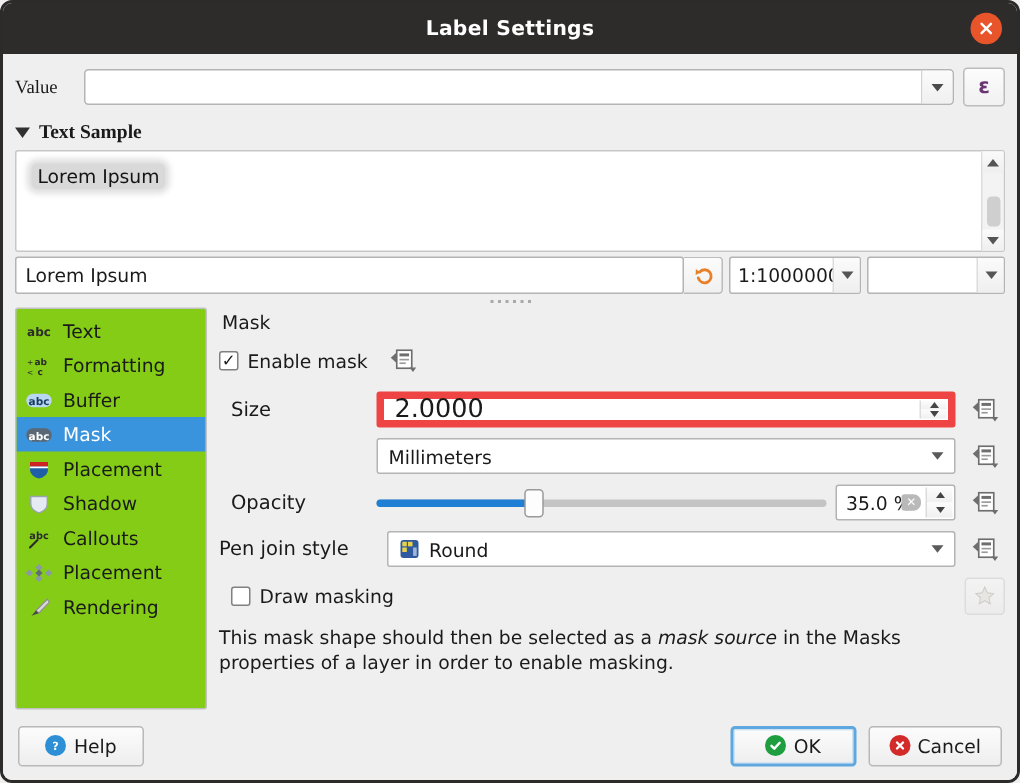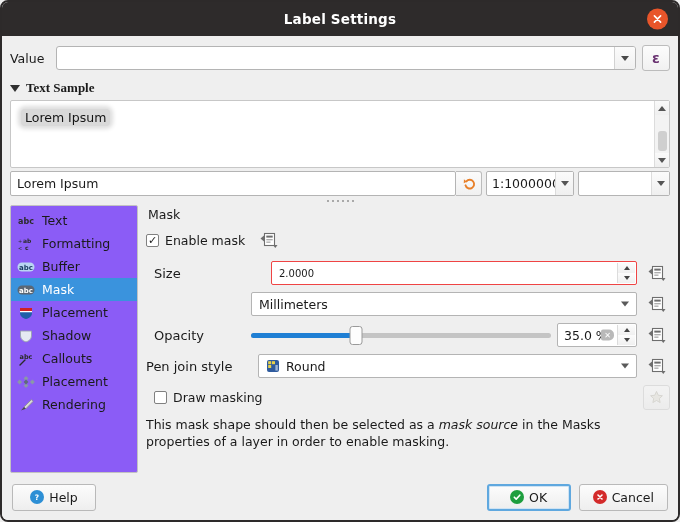--- a/index.html
+++ b/index.html
@@ -69,20 +69,21 @@
   
   .value-row {
     display: flex;
     align-items: center;
     gap: 6px;
     padding-top: 9px;
   }
   .value-label {
     font-size: 12.5px;
     min-width: 40px;
+    font-family: Liberation Serif, serif;
   }
   .combo {
     flex: 1;
     height: 24px;
     box-sizing: border-box;
     background: #ffffff;
     border: 1px solid #b4b4b4;
     border-radius: 3px;
     display: flex;
     align-items: center;
@@ -297,21 +298,21 @@
   }
 
   
   .main-split {
     display: flex;
     gap: 8px;
     height: 268px;
   }
   .sidebar {
     width: 128px;
-    background: #8b5cf6;
+    background: #84cc16;
     border: 1px solid #c2c2c2;
     border-radius: 2px;
     box-sizing: border-box;
     padding: 3px 0;
     overflow: hidden;
   }
   .side-item {
     display: flex;
     align-items: center;
     gap: 7px;
@@ -378,29 +379,28 @@
     width: 105px;
     flex: 0 0 105px;
     font-size: 13px;
     padding-left: 8px;
     box-sizing: border-box;
   }
   .spin {
     flex: 1;
     height: 24px;
     background: #ffffff;
-    border: 1px solid #ef4444;
+    border: 5px solid #ef4444;
     border-radius: 2px;
     box-sizing: border-box;
     display: flex;
     align-items: center;
     padding: 0 24px 0 7px;
     position: relative;
-    font-size: 10px;
-    margin-left: 20px;
+    font-size: 17px;
   }
   .spin-arrows {
     position: absolute;
     right: 1px; top: 1px; bottom: 1px;
     width: 17px;
     display: flex;
     flex-direction: column;
     border-left: 1px solid #dcdcdc;
   }
   .spin-arrows .sa {

